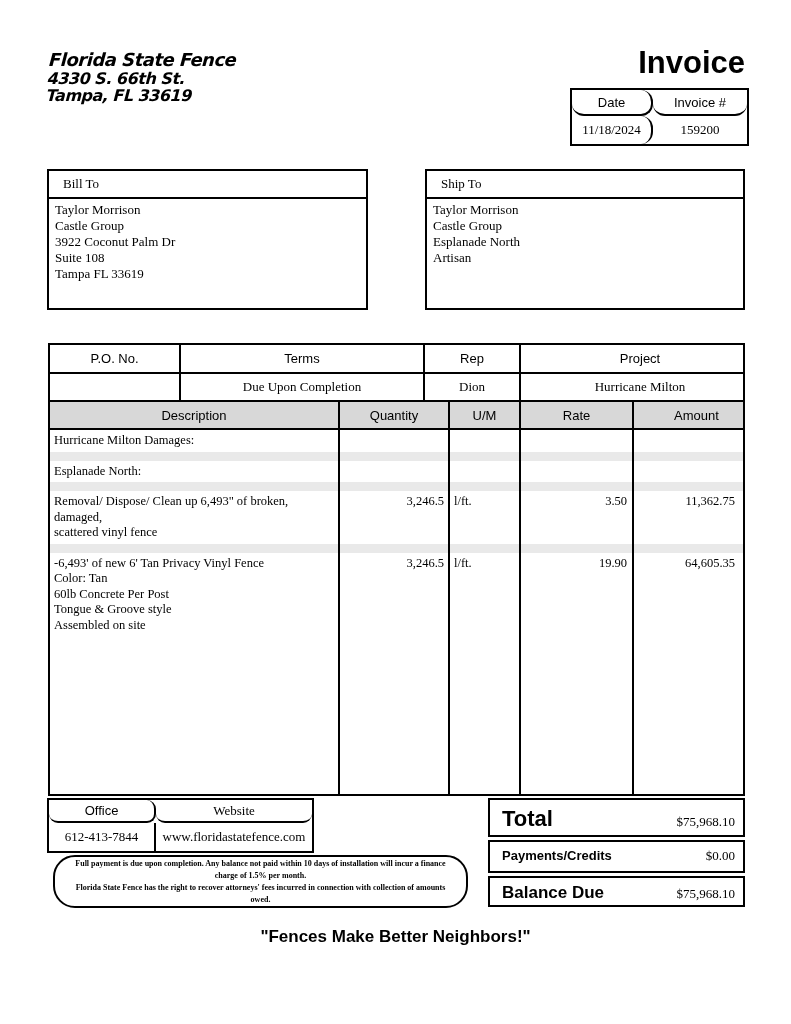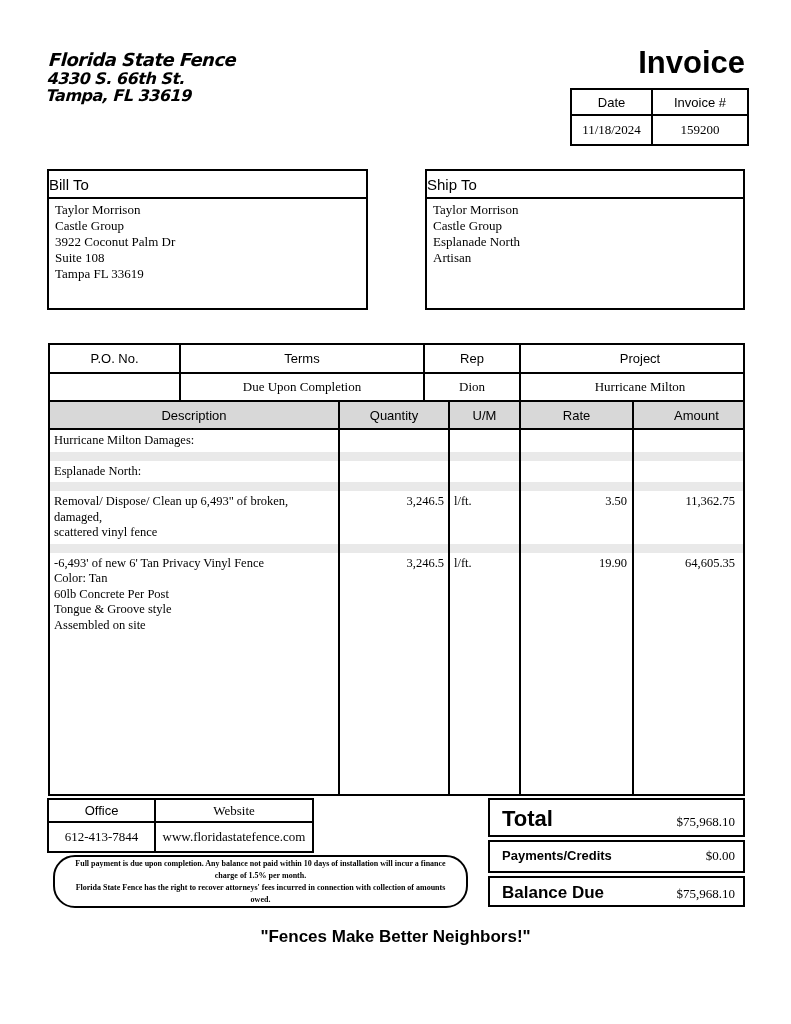--- a/index.html
+++ b/index.html
@@ -12,30 +12,30 @@
   .company .cname{font-size:18px;line-height:20px;letter-spacing:-.5px;}
   .company .cline{font-size:16px;line-height:17px;letter-spacing:-.5px;}
 
   
   .invoice-title{position:absolute;right:46px;top:47px;font-family:"Liberation Sans",sans-serif;
                  font-weight:bold;font-size:31px;line-height:32px;}
 
   
   .date-table{position:absolute;left:570px;top:88px;width:175px;border:2px solid #000;
               display:grid;grid-template-columns:81px 1fr;grid-template-rows:26px 28px;}
-  .date-table .cell{display:flex;align-items:center;justify-content:center;font-size:13px;}
+  .date-table .cell{display:flex;align-items:center;justify-content:center;font-size:13px;border-radius:12px;}
   .date-table .hdr{font-family:"Liberation Sans",sans-serif;border-bottom:2px solid #000;}
   .date-table .c1{border-right:2px solid #000;}
 
   
   .addr-box{position:absolute;top:169px;border:2px solid #000;height:141px;box-sizing:border-box;}
   .addr-box.bill{left:47px;width:321px;}
   .addr-box.ship{left:425px;width:320px;}
   .addr-box .addr-hdr{height:26px;border-bottom:2px solid #000;display:flex;align-items:center;
-                      font-family:Liberation Sans, sans-serif;font-size:15px;}
+                      padding-left:14px;font-family:Liberation Serif, serif;font-size:13px;}
   .addr-box .addr-body{padding:3px 6px;font-size:13px;line-height:16px;}
 
   
   .main-table{position:absolute;left:48px;top:343px;width:697px;height:453px;
               border:2px solid #000;box-sizing:border-box;display:flex;flex-direction:column;}
   .row{display:flex;box-sizing:border-box;}
   .row .c{box-sizing:border-box;border-right:2px solid #000;display:flex;align-items:center;
           justify-content:center;}
   .row .c:last-child{border-right:none;flex:1;margin-left:16px;}
   .info-hdr{height:29px;border-bottom:2px solid #000;font-family:"Liberation Sans",sans-serif;font-size:13px;}
@@ -59,21 +59,21 @@
   .irow.spacer{height:9px;background:var(--stripe-gray,#e9e9e9);}
   .irow.spacer .icell{padding:0;}
   .irow.filler{flex:1;}
   .irow.filler .icell{padding:0;}
 
   
   .office-table{position:absolute;left:47px;top:798px;width:263px;border:2px solid #000;
                 display:grid;grid-template-columns:107px 1fr;grid-template-rows:23px 28px;}
   .office-table .cell{display:flex;align-items:center;justify-content:center;font-size:13px;}
   .office-table .c1{border-right:2px solid #000;}
-  .office-table .hdr{border-bottom:2px solid #000;}
+  .office-table .hdr{border-bottom:2px solid #000;border-radius:9px;}
   .office-table .hdr-sans{font-family:"Liberation Sans",sans-serif;}
 
   
   .totals{position:absolute;left:488px;top:798px;width:257px;}
   .tbox{border:2px solid #000;box-sizing:border-box;display:flex;justify-content:space-between;
         align-items:baseline;margin-bottom:3px;}
   .tbox .tlabel{font-family:"Liberation Sans",sans-serif;font-weight:bold;padding-left:12px;}
   .tbox .tvalue{font-size:13px;padding-right:8px;}
   .tbox.total{height:39px;}.tbox.total .tlabel{font-size:22px;padding-top:6px;}
   .tbox.pay{height:33px;}.tbox.pay .tlabel{font-size:13px;padding-top:6px;}

